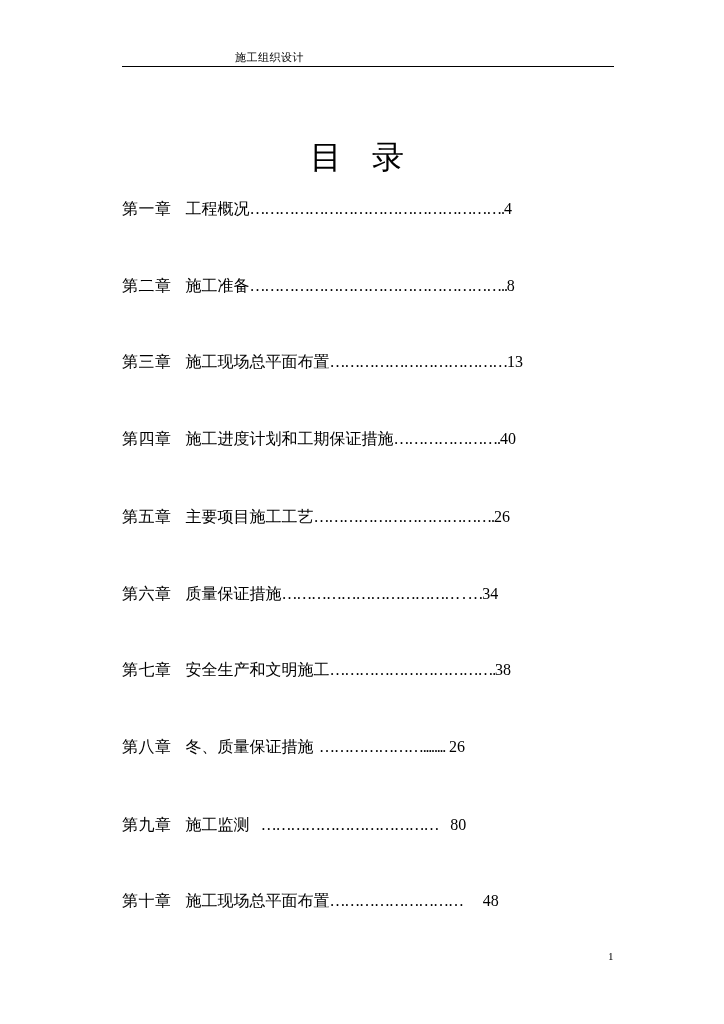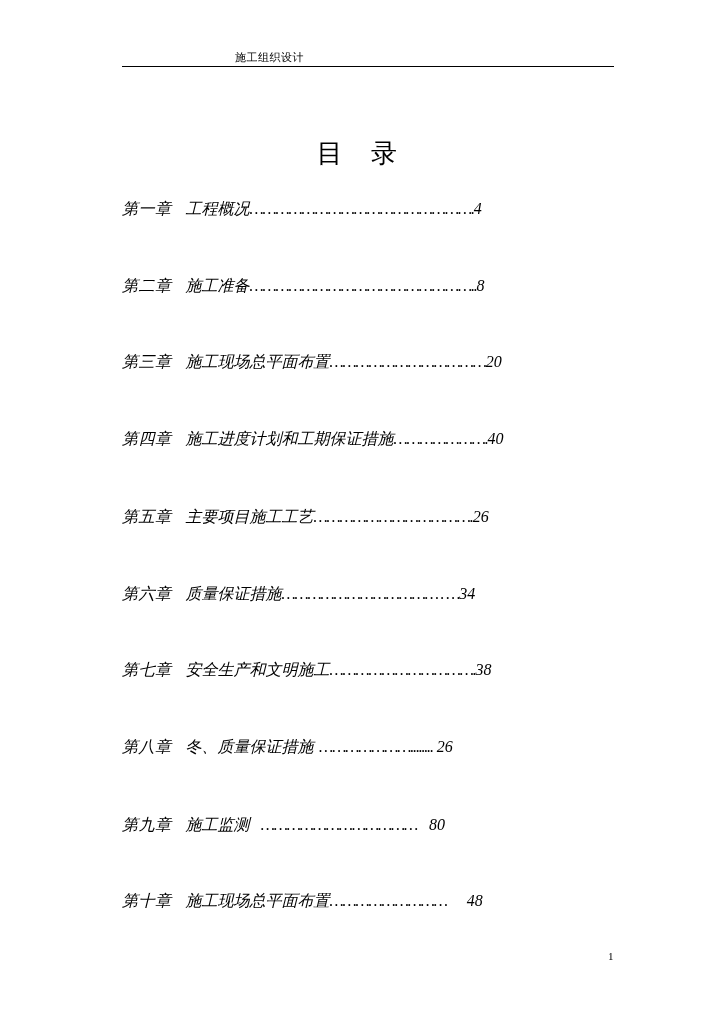--- a/index.html
+++ b/index.html
@@ -1,21 +1,21 @@
 <!DOCTYPE html>
 <html><head>
 <meta charset="utf-8">
 <style>
   html, body { margin: 0; padding: 0; background: #ffffff; }
   body { width: 724px; height: 1024px; position: relative; overflow: hidden;
          font-family: "DejaVu Serif", "Liberation Serif", serif; color: #000; }
   .header-text { position: absolute; left: 211px; top: 50px; font-size: 11px; letter-spacing: 0.5px; margin-left: 24px; }
   .header-rule { position: absolute; left: 122px; top: 66px; width: 492px; height: 1px; background: #000; }
-  .title { position: absolute; left: 0; width: 724px; top: 136px; text-align: center; font-size: 26px; letter-spacing: 10px; padding-left: 0px; }
-  .toc-line { position: absolute; left: 122px; font-size: 16px; white-space: nowrap; height: 22px; line-height: 22px; font-style: italic; }
+  .title { position: absolute; left: 0; width: 724px; top: 136px; text-align: center; font-size: 32px; letter-spacing: 10px; padding-left: 0px; }
+  .toc-line { position: absolute; left: 122px; font-size: 16px; white-space: nowrap; height: 22px; line-height: 22px; }
   .toc-line span { display: inline-block; }
   .chapter { letter-spacing: 0.5px; }
   .gap { width: 14px; }
   .leader { letter-spacing: -1.2px; font-family: "Liberation Serif", serif; }
   .pagenum { font-family: "Liberation Serif", serif; font-size: 16px; }
   .page-number { position: absolute; left: 608px; top: 950px; font-size: 11px; font-family: "Liberation Serif", serif; }
 </style>
 </head>
 <body>
 
@@ -27,21 +27,21 @@
 <div class="title">目 录</div>
 
 <div>
   <div class="toc-line" style="top:198px">
     <span class="chapter">第一章</span><span class="gap"></span><span>工程概况</span><span class="leader">…………………………………………….</span><span class="pagenum"> 4</span>
   </div>
   <div class="toc-line" style="top:275px">
     <span class="chapter">第二章</span><span class="gap"></span><span>施工准备</span><span class="leader">……………………………………………..</span><span class="pagenum">8</span>
   </div>
   <div class="toc-line" style="top:351px">
-    <span class="chapter">第三章</span><span class="gap"></span><span>施工现场总平面布置</span><span class="leader">………………………………</span><span class="pagenum"> 20</span>
+    <span class="chapter">第三章</span><span class="gap"></span><span>施工现场总平面布置</span><span class="leader">………………………………</span><span class="pagenum"> 13</span>
   </div>
   <div class="toc-line" style="top:428px">
     <span class="chapter">第四章</span><span class="gap"></span><span>施工进度计划和工期保证措施</span><span class="leader">………………….</span><span class="pagenum">40</span>
   </div>
   <div class="toc-line" style="top:506px">
     <span class="chapter">第五章</span><span class="gap"></span><span>主要项目施工工艺</span><span class="leader">……………………………….</span><span class="pagenum">26</span>
   </div>
   <div class="toc-line" style="top:583px">
     <span class="chapter">第六章</span><span class="gap"></span><span>质量保证措施</span><span class="leader">……………………………… . …</span><span class="pagenum">34</span>
   </div>

